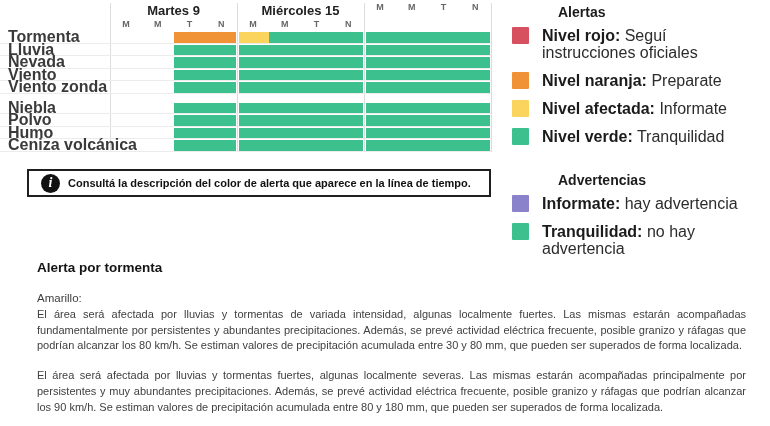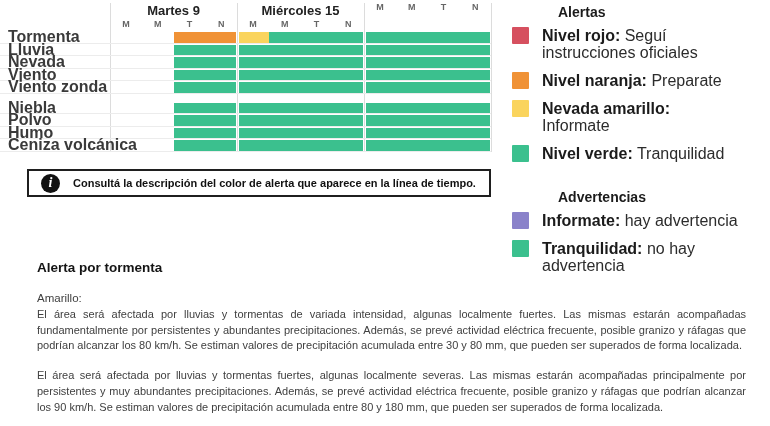--- a/index.html
+++ b/index.html
@@ -35,21 +35,21 @@
   .banner {
     position:absolute; left:27px; top:169px; width:464px; height:28px;
     border:2px solid #1f1f1f; background:#fff; display:flex; align-items:center;
   }
   .info-ic {
     width:19px; height:19px; border-radius:50%; background:#111; color:#fff;
     font-family:"Liberation Serif","DejaVu Serif",serif; font-style:italic; font-weight:bold;
     font-size:14px; display:flex; align-items:center; justify-content:center;
     margin-left:12px; flex:0 0 auto;
   }
-  .banner-text { flex:1; text-align:center; font-size:11px; font-weight:bold; color:#111; padding:0 8px; }
+  .banner-text { flex:1; text-align:left; font-size:11px; font-weight:bold; color:#111; padding:0 8px; }
 
   
   .legend { position:absolute; left:512px; top:4px; width:256px; }
   .legend-title { font-size:14px; font-weight:bold; color:#1b1b1b; padding-left:46px; margin-bottom:7px; }
   .legend-item { display:flex; margin-bottom:11px; }
   .sw { width:17px; height:17px; border-radius:1px; margin-right:13px; flex:0 0 auto; }
   .legend-item .txt { font-size:16px; line-height:17px; color:#2c2c2c; width:196px; }
   .legend-item .txt b { color:#1b1b1b; }
   .legend-sep { height:16px; }
 
@@ -481,21 +481,21 @@
       <div class="legend-item">
         <span class="sw" style="background: rgb(214, 80, 95);"></span>
         <span class="txt"><b>Nivel rojo:</b> Seguí instrucciones oficiales</span>
       </div>
       <div class="legend-item">
         <span class="sw" style="background: rgb(240, 146, 54);"></span>
         <span class="txt"><b>Nivel naranja:</b> Preparate</span>
       </div>
       <div class="legend-item">
         <span class="sw" style="background: rgb(250, 212, 93);"></span>
-        <span class="txt"><b>Nevada amarillo:</b> Informate</span>
+        <span class="txt"><b>Nivel afectada:</b> Informate</span>
       </div>
       <div class="legend-item">
         <span class="sw" style="background: rgb(59, 192, 142);"></span>
         <span class="txt"><b>Nivel verde:</b> Tranquilidad</span>
       </div>
     </div>
   <div class="legend-sep"></div>
   <div class="legend-title">Advertencias</div>
   <div id="warnings-list">
       <div class="legend-item">

